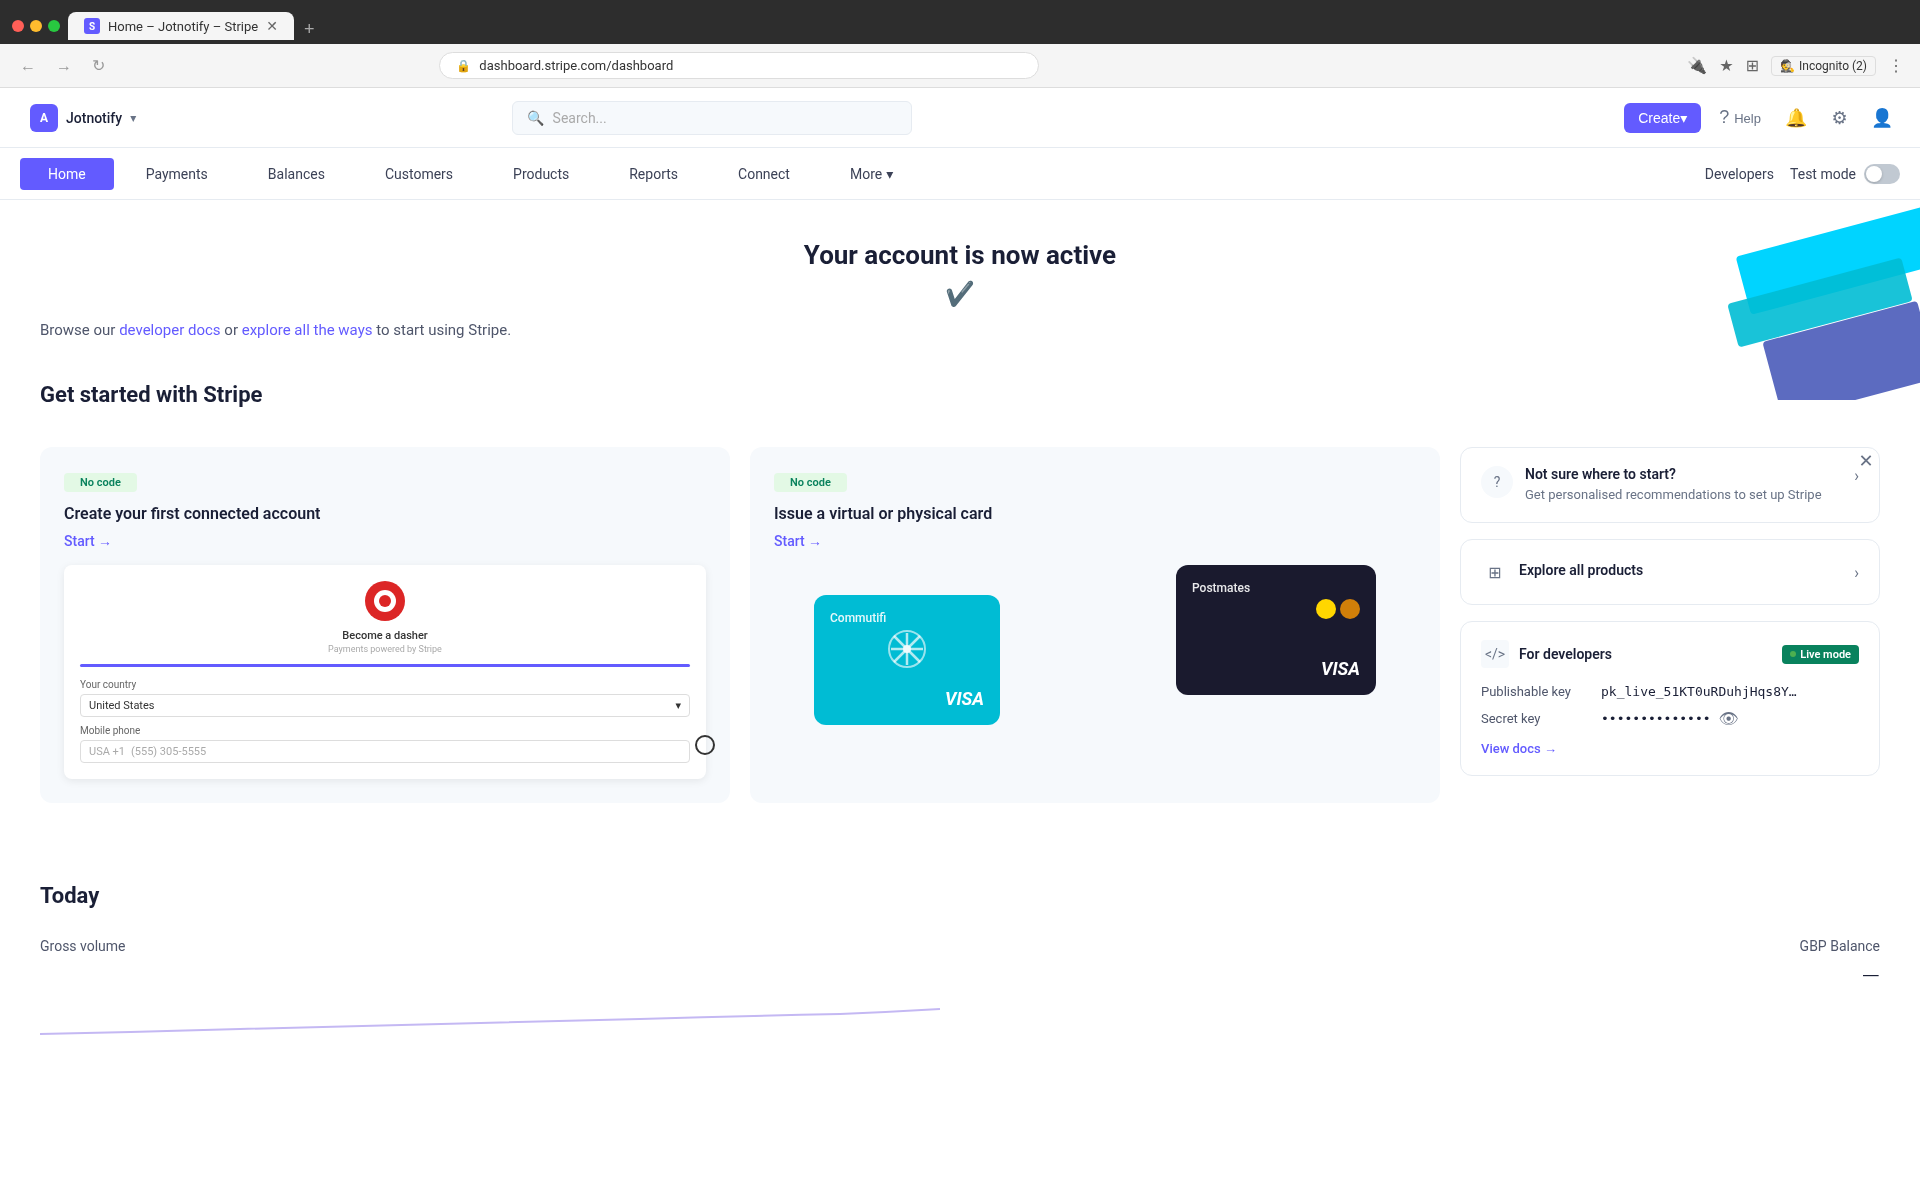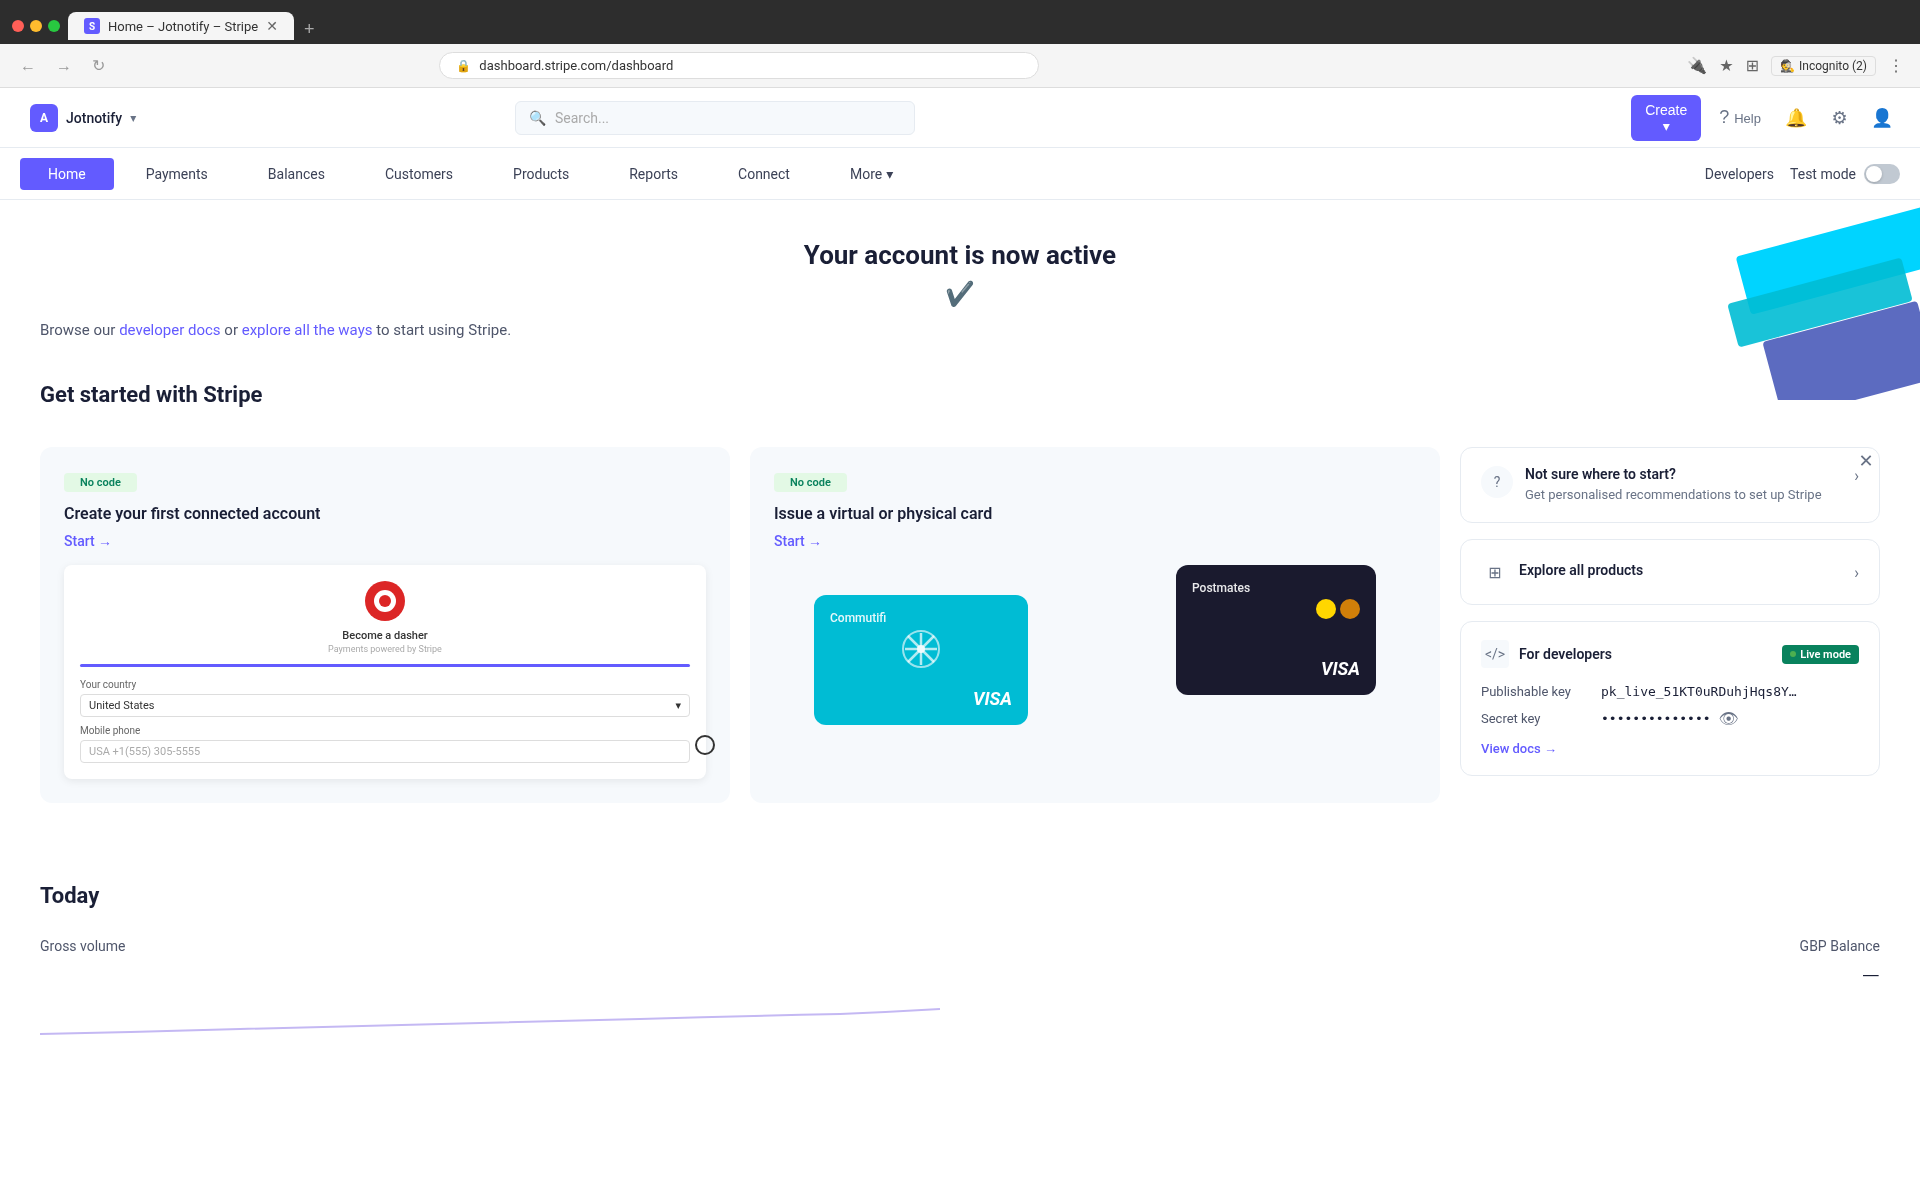--- a/index.html
+++ b/index.html
@@ -36,21 +36,21 @@
     .stripe-app { background: #fff; min-height: calc(1200px - 100px); }
 
     
     .stripe-topbar { height: 60px; border-bottom: 1px solid #e6ebf1; display: flex; align-items: center; padding: 0 20px; gap: 20px; }
     .org-selector { display: flex; align-items: center; gap: 8px; cursor: pointer; padding: 6px 10px; border-radius: 6px; }
     .org-avatar { width: 28px; height: 28px; background: #635bff; border-radius: 6px; display: flex; align-items: center; justify-content: center; color: white; font-size: 12px; font-weight: bold; }
     .org-name { font-size: 14px; font-weight: 500; color: #1a1f36; }
     .chevron-icon { color: #697386; font-size: 12px; }
     .search-bar { flex: 1; max-width: 400px; margin: 0 auto; background: #f6f9fc; border: 1px solid #e6ebf1; border-radius: 6px; padding: 8px 14px; font-size: 14px; color: #697386; display: flex; align-items: center; gap: 8px; cursor: text; }
     .topbar-actions { margin-left: auto; display: flex; align-items: center; gap: 12px; }
-    .create-btn { background: #635bff; color: white; border: none; border-radius: 6px; padding: 7px 14px; font-size: 14px; font-weight: 500; cursor: pointer; display: flex; align-items: center; gap: 0; flex-direction: column; }
+    .create-btn { background: #635bff; color: white; border: none; border-radius: 6px; padding: 7px 14px; font-size: 14px; font-weight: 500; cursor: pointer; display: flex; align-items: center; gap: 0; }
     .topbar-icon-btn { background: none; border: none; color: #697386; font-size: 18px; cursor: pointer; padding: 6px; border-radius: 4px; }
 
     
     .stripe-nav { height: 52px; border-bottom: 1px solid #e6ebf1; display: flex; align-items: center; padding: 0 20px; gap: 4px; }
     .nav-item { padding: 8px 28px; border-radius: 4px; font-size: 14px; color: #3c4257; cursor: pointer; text-decoration: none; display: flex; align-items: center; gap: 6px; }
     .nav-item.active { background: #635bff; color: white; }
     .nav-right { margin-left: auto; display: flex; align-items: center; gap: 16px; }
     .nav-link { font-size: 14px; color: #3c4257; cursor: pointer; }
     .test-mode-container { display: flex; align-items: center; gap: 8px; }
     .test-mode-label { font-size: 14px; color: #3c4257; }
@@ -82,21 +82,21 @@
     .card-title { font-size: 16px; font-weight: 600; color: #1a1f36; margin-bottom: 8px; }
     .start-link { color: #635bff; font-size: 14px; font-weight: 500; text-decoration: none; display: inline-flex; align-items: center; gap: 4px; margin-bottom: 16px; }
 
     
     .card-preview { background: white; border-radius: 8px; padding: 16px; box-shadow: 0 2px 8px rgba(0,0,0,0.08); }
 
     
     .cards-preview { position: relative; height: 180px; }
     .vcard { border-radius: 12px; padding: 16px; position: absolute; width: 200px; height: 130px; }
     .vcard-black { background: #1a1a2e; top: 0; right: 40px; z-index: 2; }
-    .vcard-teal { background: #00bcd4; top: 30px; left: 40px; z-index: 1; width: 214px; }
+    .vcard-teal { background: #00bcd4; top: 30px; left: 40px; z-index: 1; width: 186px; }
     .vcard-name { font-size: 12px; color: rgba(255,255,255,0.9); font-weight: 500; margin-bottom: 4px; }
     .vcard-logo { display: flex; justify-content: flex-end; margin-bottom: 8px; }
     .vcard-dots { display: flex; gap: 4px; }
     .vcard-dot { width: 20px; height: 20px; border-radius: 50%; }
     .vcard-dot-yellow { background: #ffd600; }
     .vcard-dot-orange { background: #ff9800; opacity: 0.8; }
     .vcard-visa { font-size: 18px; font-weight: bold; color: white; font-style: italic; text-align: right; margin-top: auto; }
 
     
     .right-panel { display: flex; flex-direction: column; gap: 16px; }
@@ -292,21 +292,21 @@
           </div>
           <div style="text-align:center;font-size:11px;color:#333;font-weight:500;margin-bottom:2px;">Become a dasher</div>
           <div style="text-align:center;font-size:9px;color:#aaa;margin-bottom:10px;">Payments powered by Stripe</div>
           <div style="height:3px;background:#635bff;border-radius:2px;margin-bottom:12px;"></div>
           <div style="font-size:10px;color:#666;margin-bottom:4px;">Your country</div>
           <div style="border:1px solid #ddd;border-radius:4px;padding:4px 8px;font-size:11px;color:#333;display:flex;justify-content:space-between;margin-bottom:8px;">
             <span>United States</span>
             <span>▾</span>
           </div>
           <div style="font-size:10px;color:#666;margin-bottom:4px;">Mobile phone</div>
-          <div style="display:flex;gap:0;border:1px solid #ddd;border-radius:4px;padding:4px 8px;font-size:11px;color:#aaa;">
+          <div style="display:flex;gap:6px;border:1px solid #ddd;border-radius:4px;padding:4px 8px;font-size:11px;color:#aaa;">
             <span>USA   +1</span>
             <span>(555) 305-5555</span>
           </div>
         </div>
       </div>
 
       <div class="started-card">
         <span class="no-code-badge">No code</span>
         <div class="card-title">Issue a virtual or physical card</div>
         <a class="start-link">Start →</a>

